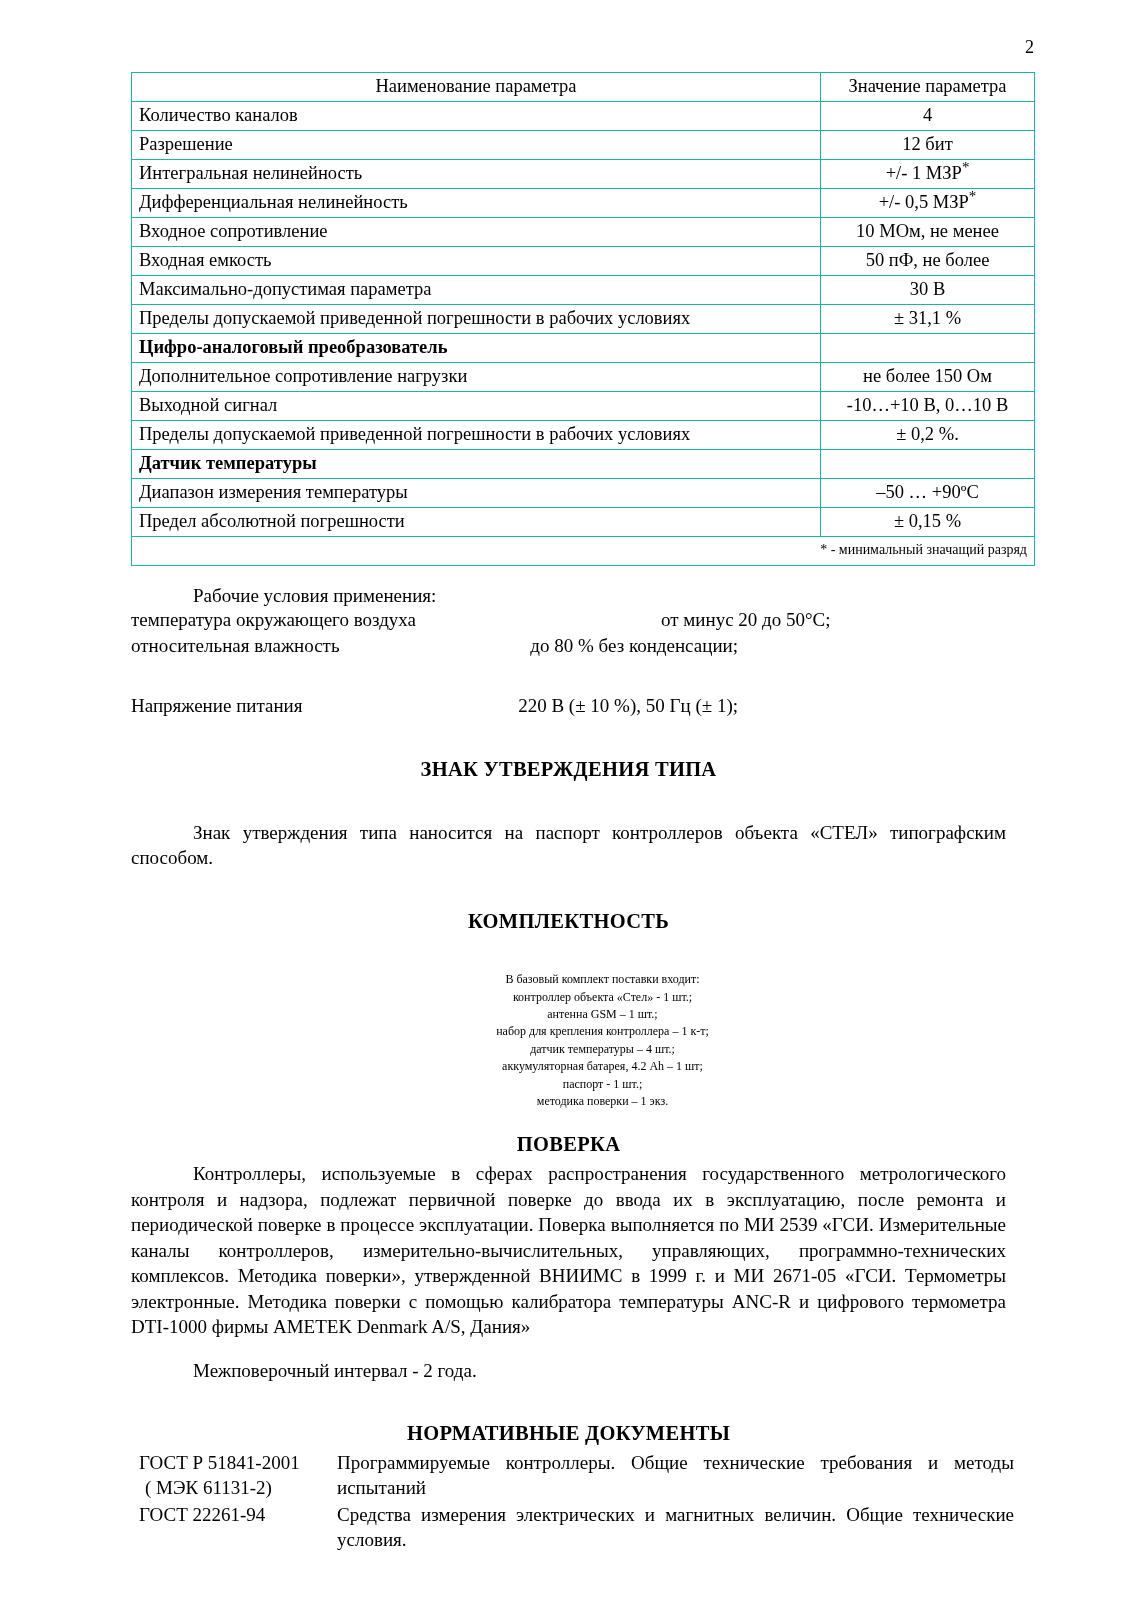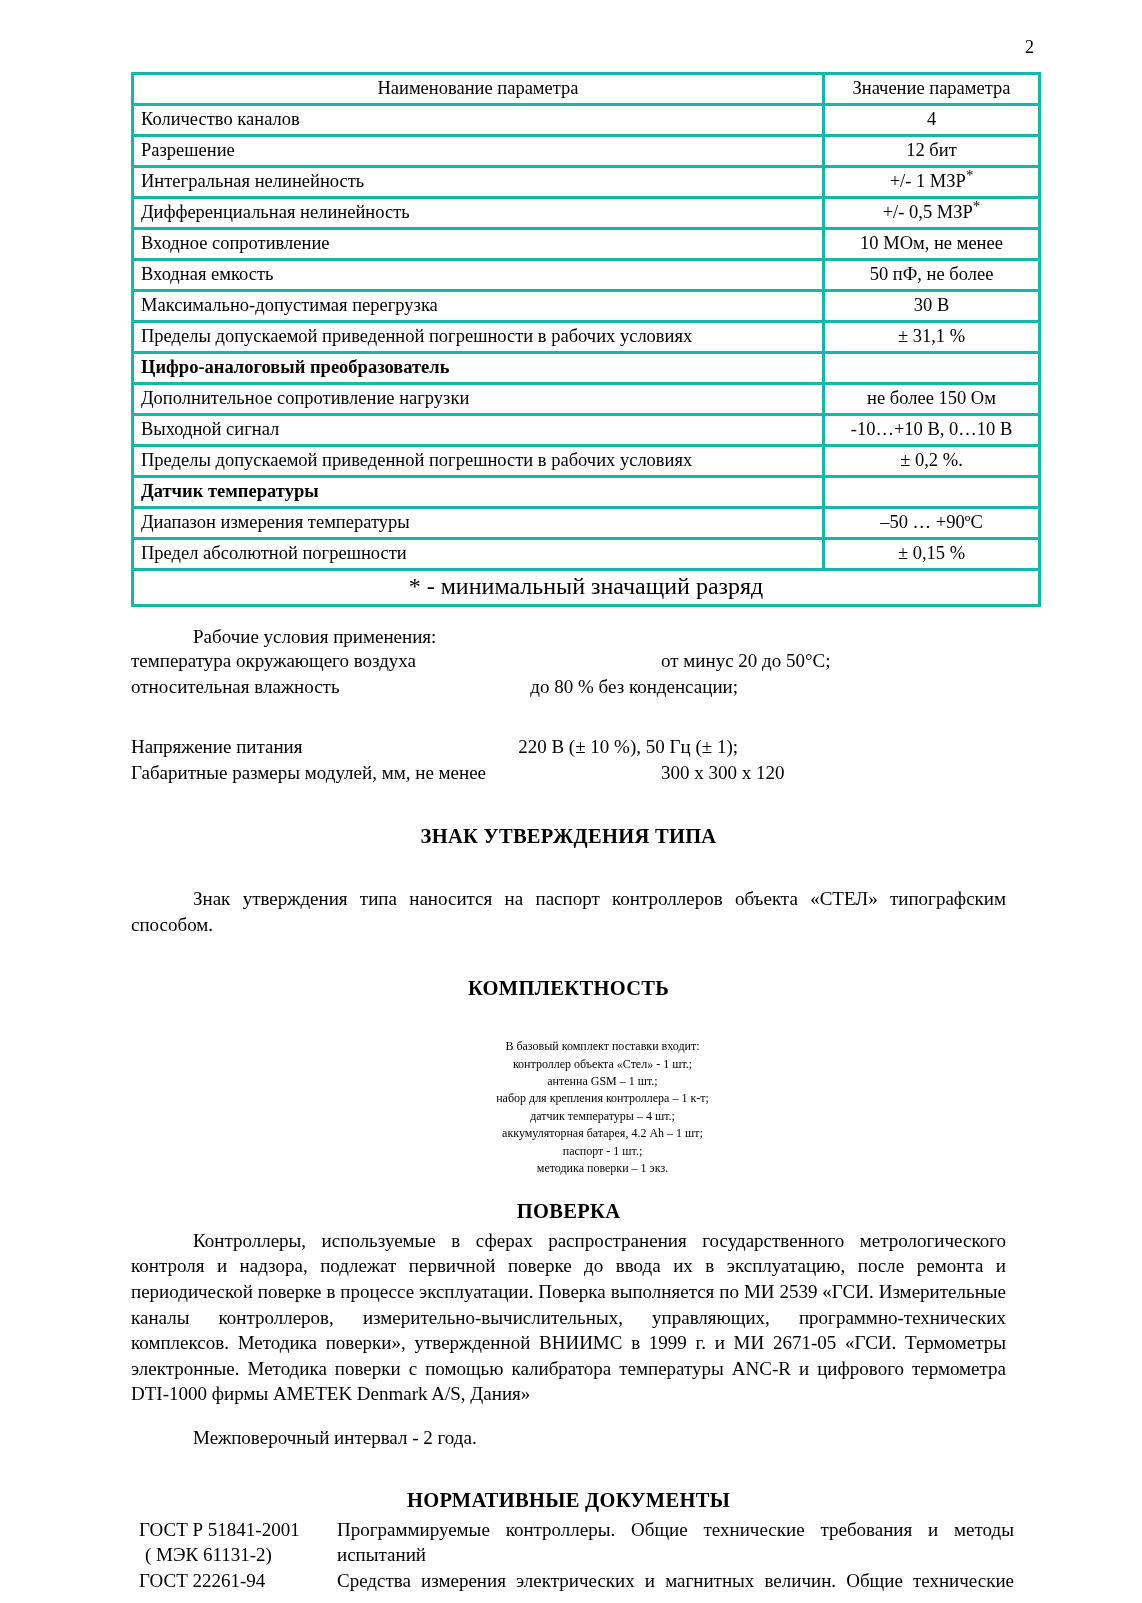--- a/index.html
+++ b/index.html
@@ -41,33 +41,33 @@
   }
 
   
   table.spec {
     border-collapse: collapse;
     width: 875px;
     table-layout: fixed;
     font-size: 18.5px;
   }
   table.spec td {
-    border: 3px solid #14b8a6;
+    border: 1px solid #14b8a6;
     padding: 2px 7px 4px 7px;
     vertical-align: middle;
     line-height: 1.12;
     height: 22px;
   }
   table.spec td.c-name { width: 674px; text-align: left; }
   table.spec td.c-val  { width: 199px; text-align: center; }
   table.spec tr.hdr td { text-align: center; }
   table.spec td.section { font-weight: bold; }
   table.spec td.footnote {
-    text-align: center;
-    font-size: 24px;
+    text-align: right;
+    font-size: 14px;
   }
   sup.star {
     font-size: 15px;
     vertical-align: super;
     line-height: 0;
   }
 
   .lead-in {
     margin-top: 19px;
     padding-left: 62px;
@@ -185,21 +185,21 @@
         </tr>
         <tr>
           <td class="c-name">Входное сопротивление</td>
           <td class="c-val">10 МОм, не менее</td>
         </tr>
         <tr>
           <td class="c-name">Входная емкость</td>
           <td class="c-val">50 пФ, не более</td>
         </tr>
         <tr>
-          <td class="c-name">Максимально-допустимая перегрузка</td>
+          <td class="c-name">Максимально-допустимая параметра</td>
           <td class="c-val">30 В</td>
         </tr>
         <tr>
           <td class="c-name">Пределы допускаемой приведенной погрешности в рабочих условиях</td>
           <td class="c-val">± 31,1 %</td>
         </tr>
         <tr>
           <td class="c-name section">Цифро-аналоговый преобразователь</td>
           <td class="c-val"></td>
         </tr>
@@ -242,24 +242,20 @@
     <div class="kv-row">
       <span class="k">относительная влажность</span>
       <span class="v right">до 80 % без конденсации;</span>
     </div>
 
     <div class="gap-34"></div>
 
     <div class="kv-row">
       <span class="k">Напряжение питания</span>
       <span class="v right">220 В (± 10 %), 50 Гц (± 1);</span>
-    </div>
-    <div class="kv-row">
-      <span class="k">Габаритные размеры модулей, мм, не менее</span>
-      <span class="v">300 х 300 х 120</span>
     </div>
 
     <div class="gap-34"></div>
 
     <h2 class="section-title">ЗНАК УТВЕРЖДЕНИЯ ТИПА</h2>
 
     <div class="gap-34"></div>
 
     <p class="para">Знак утверждения типа наносится на паспорт контроллеров объекта «СТЕЛ» типографским способом.</p>
 

